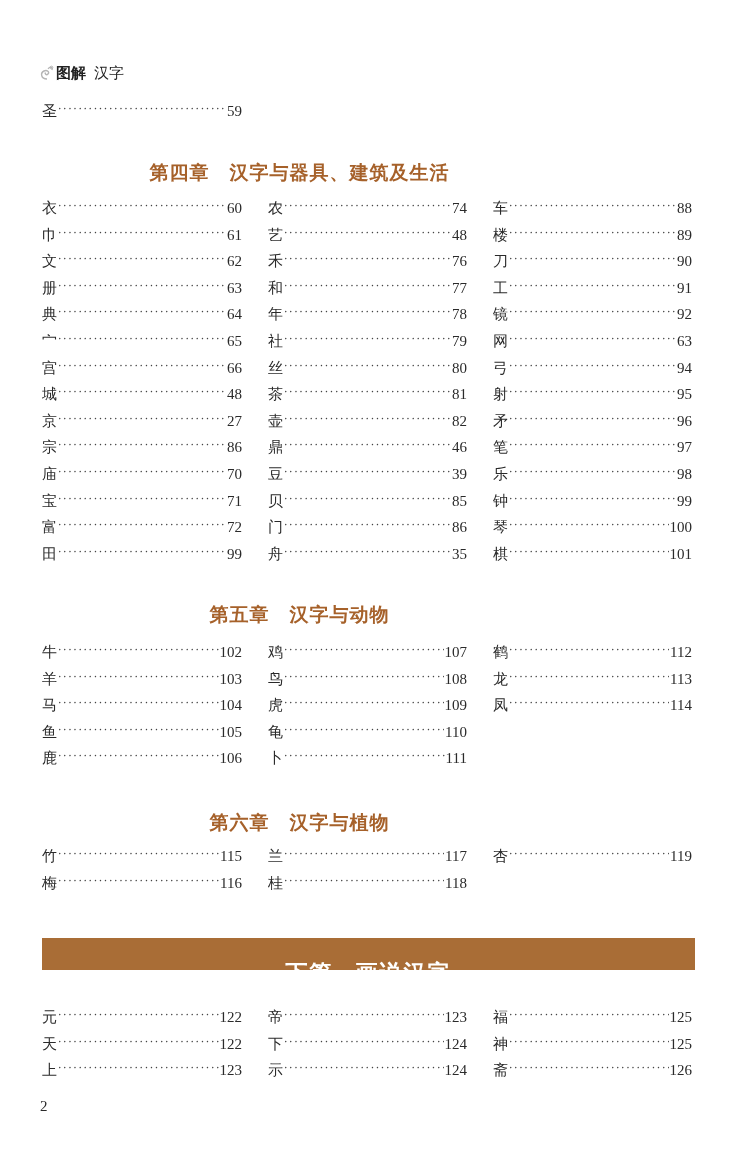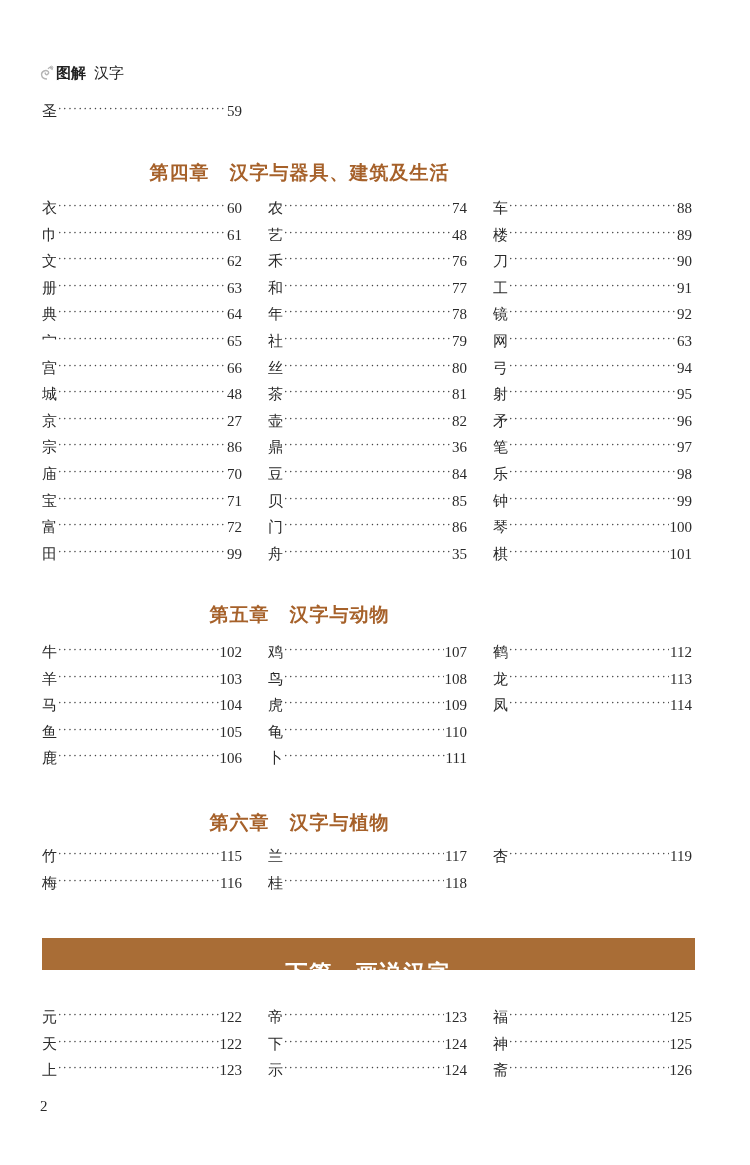--- a/index.html
+++ b/index.html
@@ -152,26 +152,26 @@
       <span class="pg">81</span>
     </div>
     <div class="entry" style="left: 268px; top: 408.8px; width: 199px;">
       <span class="ch">壶</span>
       <span class="dots">································································</span>
       <span class="pg">82</span>
     </div>
     <div class="entry" style="left: 268px; top: 435.4px; width: 199px;">
       <span class="ch">鼎</span>
       <span class="dots">································································</span>
-      <span class="pg">36</span>
+      <span class="pg">46</span>
     </div>
     <div class="entry" style="left: 268px; top: 462px; width: 199px;">
       <span class="ch">豆</span>
       <span class="dots">································································</span>
-      <span class="pg">84</span>
+      <span class="pg">39</span>
     </div>
     <div class="entry" style="left: 268px; top: 488.6px; width: 199px;">
       <span class="ch">贝</span>
       <span class="dots">································································</span>
       <span class="pg">85</span>
     </div>
     <div class="entry" style="left: 268px; top: 515.2px; width: 199px;">
       <span class="ch">门</span>
       <span class="dots">································································</span>
       <span class="pg">86</span>

